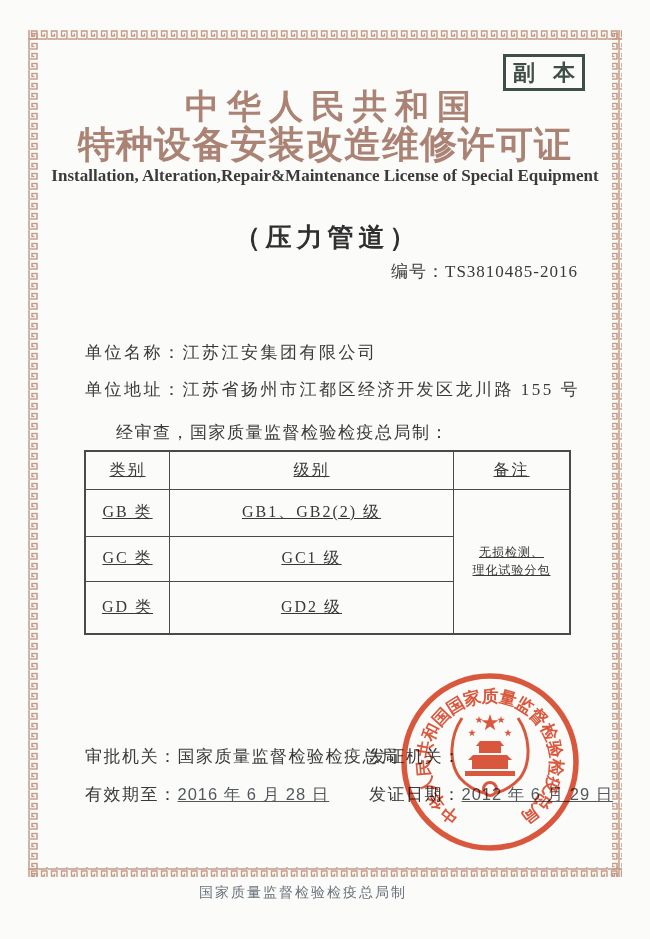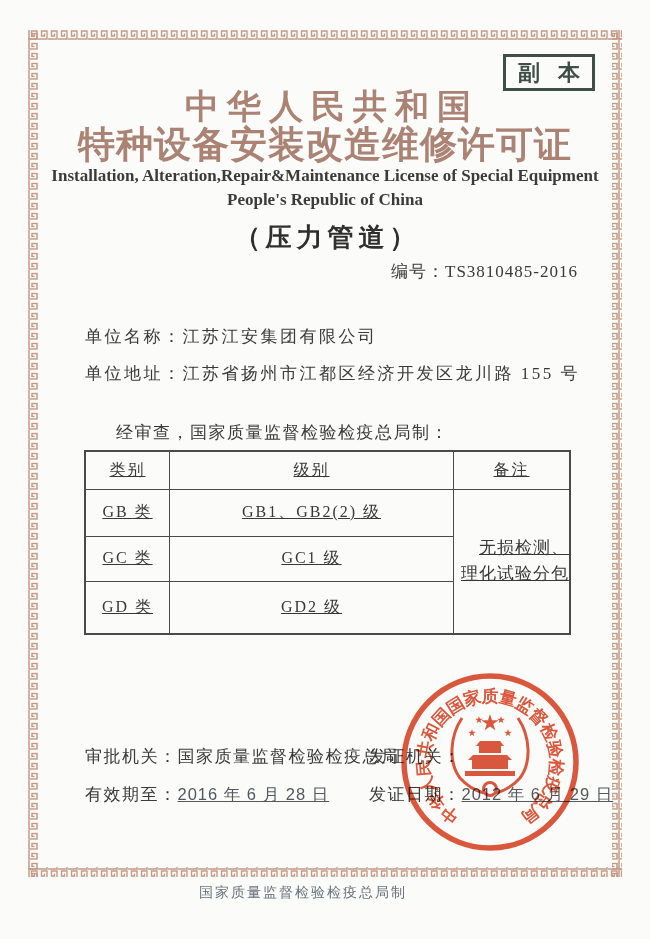--- a/index.html
+++ b/index.html
@@ -12,51 +12,51 @@
     --footer-gray:#68737c;
     --table-line:#4a4a4a;
   }
   html,body{margin:0;padding:0;background:#fff;}
   .page{
     position:relative;width:650px;height:939px;background:#fbfbfa;overflow:hidden;
     font-family:"Liberation Serif","DejaVu Serif",serif;color:var(--text-dark);
   }
   .fret-svg{position:absolute;left:28px;top:30px;}
   .badge{
-    position:absolute;left:503px;top:54px;width:92px;height:37px;box-sizing:border-box;
+    position:absolute;left:503px;top:54px;width:82px;height:37px;box-sizing:border-box;
     border:3px solid var(--badge-dark);color:var(--badge-dark);
     font-family:"Liberation Sans","DejaVu Sans",sans-serif;
     font-size:22px;font-weight:700;letter-spacing:6px;
     display:flex;align-items:center;justify-content:center;padding-left:6px;
   }
   .center-line{position:absolute;left:0;width:100%;text-align:center;box-sizing:border-box;}
   .title-cn1{top:84px;font-size:34px;font-weight:700;color:var(--title-brown);letter-spacing:8px;padding-left:14px;
     font-family:"Liberation Sans","DejaVu Sans",sans-serif;}
   .title-cn2{top:120px;font-size:37px;font-weight:700;color:var(--title-brown);letter-spacing:1px;
     font-family:"Liberation Sans","DejaVu Sans",sans-serif;}
   .title-en1{top:166px;font-size:17px;font-weight:700;color:#3b3b3b;}
   .title-en2{top:190px;font-size:17px;font-weight:700;color:#3b3b3b;}
   .category{top:220px;font-size:26px;font-weight:600;color:#2f2f2f;letter-spacing:5px;padding-left:5px;}
   .license-line{position:absolute;top:260px;right:72px;font-size:17px;letter-spacing:1px;}
-  .kv-line{position:absolute;font-size:17px;letter-spacing:2.5px;}
+  .kv-line{position:absolute;font-size:17px;letter-spacing:2.5px;margin-top:16px;}
   .company-name{left:85px;top:325px;}
   .company-address{left:85px;top:362px;}
   .scope-intro{position:absolute;left:116px;top:421px;font-size:17px;letter-spacing:1.5px;}
   table.scope-table{
     position:absolute;left:84px;top:450px;width:481px;border-collapse:collapse;
     font-size:16px;color:#383838;text-align:center;table-layout:fixed;letter-spacing:2px;
   }
   table.scope-table th,table.scope-table td{border:1.5px solid var(--table-line);font-weight:400;padding:0;text-decoration:underline;}
   table.scope-table{border:2px solid var(--table-line);}
   th.col-cat,td.cell-cat{width:83px;}
   th.col-grade,td.cell-grade{width:283px;}
   th.col-remark,td.cell-remark{width:115px;}
   tr.hdr{height:38px;}
   tr.r1{height:47px;} tr.r2{height:45px;} tr.r3{height:53px;margin-left:32px;}
-  td.cell-remark{text-align:right;padding-left:10px;line-height:1.55;letter-spacing:1px;font-size:17px;}
+  td.cell-remark{text-align:center;padding-left:10px;line-height:1.55;letter-spacing:1px;font-size:12px;}
   .field-row{position:absolute;font-size:17px;letter-spacing:1.5px;white-space:nowrap;}
   .fr1l{left:85px;top:745px;} .fr1r{left:369px;top:745px;}
   .fr2l{left:85px;top:783px;} .fr2r{left:369px;top:783px;}
   .date-value{
     font-family:"Liberation Sans","DejaVu Sans",sans-serif;
     color:var(--date-gray);font-size:16.5px;letter-spacing:1px;font-weight:500;text-decoration:underline;
   }
   .seal{position:absolute;left:398px;top:670px;mix-blend-mode:multiply;opacity:.95;}
   .seal-char{fill:var(--seal-red);font-size:17px;font-weight:700;text-anchor:middle;dominant-baseline:central;}
   .seal-shape{fill:var(--seal-red);}
@@ -84,21 +84,20 @@
     <rect x="0" y="837" width="594" height="10" fill="url(#fretH)"></rect>
     <rect x="0" y="0" width="10" height="847" fill="url(#fretV)"></rect>
     <rect x="584" y="0" width="10" height="847" fill="url(#fretV)"></rect>
   </svg>
 
   <div class="badge">副 本</div>
 
   <div class="center-line title-cn1">中华人民共和国</div>
   <div class="center-line title-cn2">特种设备安装改造维修许可证</div>
   <div class="center-line title-en1">Installation, Alteration,Repair&amp;Maintenance License of Special Equipment</div>
-  <div class="center-line title-en2">People's Republic of China</div>
   <div class="center-line category">（压力管道）</div>
 
   <div class="license-line">
     <span>编号：</span><span>TS3810485-2016</span>
   </div>
 
   <div class="kv-line company-name">
     <span>单位名称：</span><span>江苏江安集团有限公司</span>
   </div>
   <div class="kv-line company-address">

